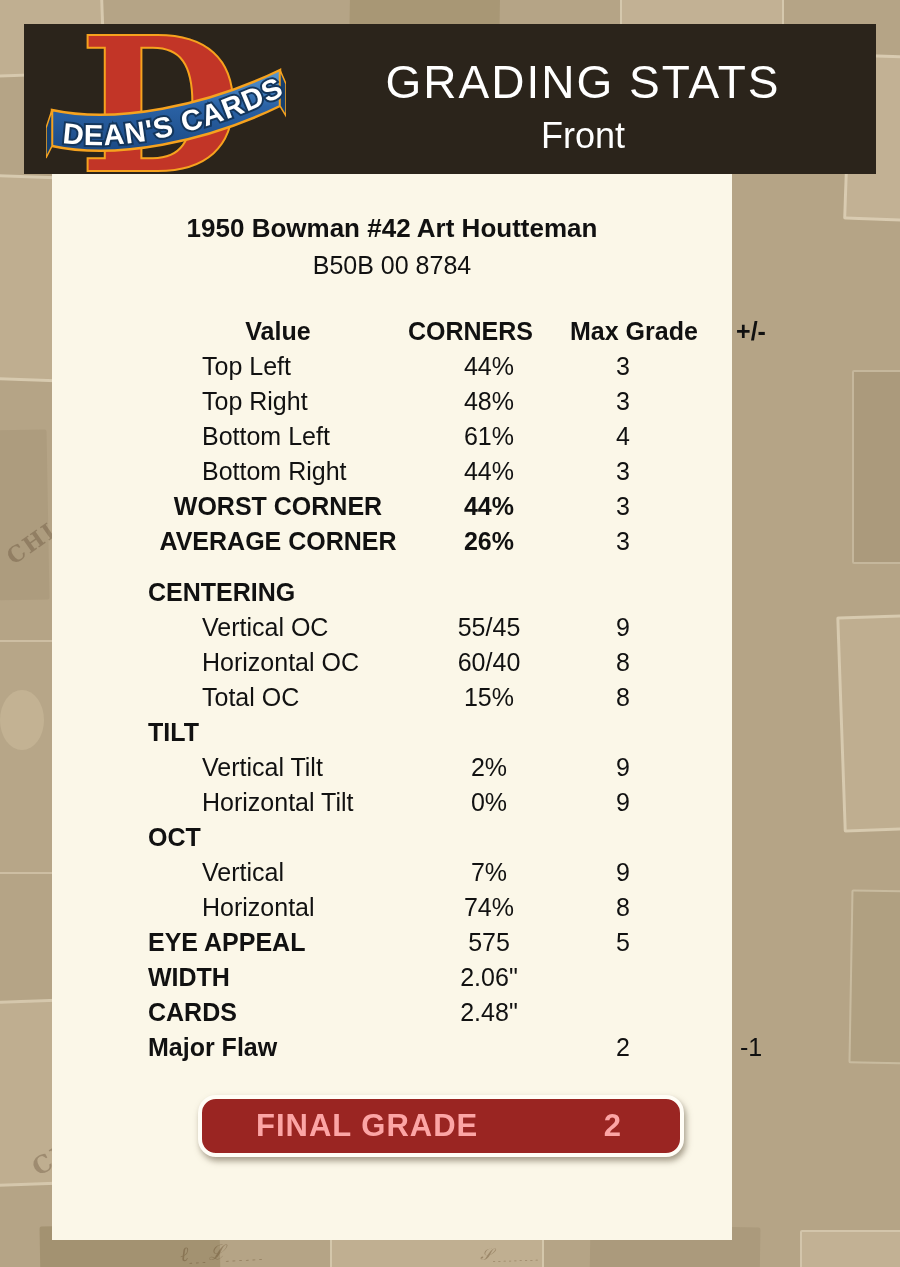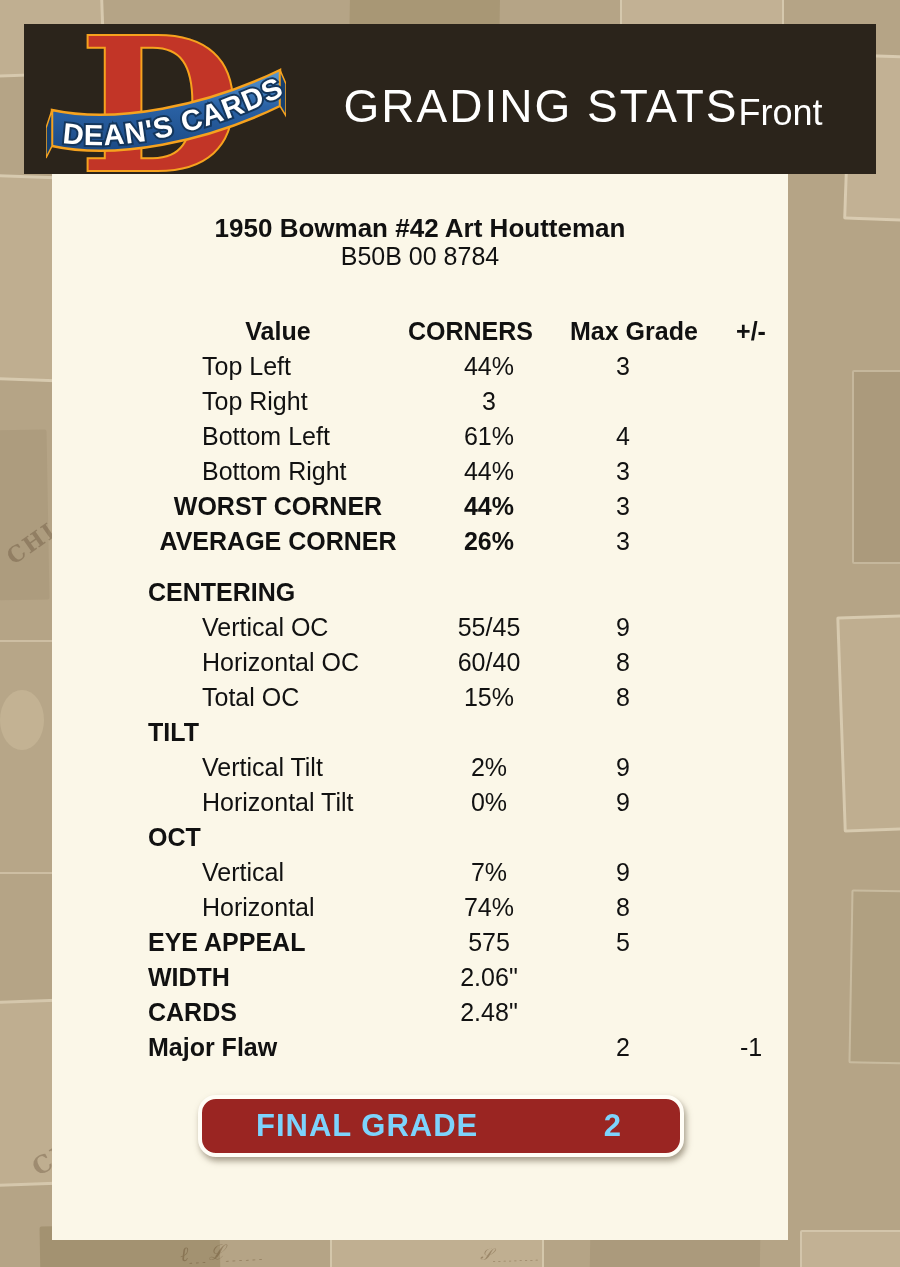--- a/index.html
+++ b/index.html
@@ -21,32 +21,32 @@
     color:rgba(90,64,32,.35);
   }
   
   .header-bar {
     position:absolute; left:24px; top:24px; width:852px; height:150px;
     background:#2b241b;
   }
   .logo-svg { position:absolute; left:22px; top:8px; width:240px; height:142px; }
   .header-titles {
     position:absolute; left:290px; right:24px; top:0; height:100%;
-    display:flex; align-items:center; justify-content:center;
+    display:flex; flex-direction:column; align-items:center; justify-content:center;
     padding-top:14px; box-sizing:border-box; color:#ffffff;
   }
   .header-title { font-size:46px; letter-spacing:2px; line-height:1; }
   .header-subtitle { font-size:36px; line-height:1; margin-top:13px; }
   
   .panel {
-    position:absolute; left:52px; top:174px; width:736px; height:1066px;
+    position:absolute; left:52px; top:174px; width:680px; height:1066px;
     background:#fbf7e8;
   }
   .card-title { text-align:center; margin-top:40px; font-size:26px; font-weight:bold; line-height:1.1; }
-  .card-serial { text-align:center; font-size:25px; line-height:1.1; }
+  .card-serial { text-align:center; font-size:25px; margin-top:9px; line-height:1.1; }
   
   .gtable { position:absolute; left:96px; top:140px; }
   .trow {
     display:grid; grid-template-columns:260px 162px 106px 150px;
     height:35px; align-items:center; font-size:25px;
   }
   .trow .c { white-space:nowrap; }
   .c.value, .c.max, .c.pm { text-align:center; }
   .thead .c { font-weight:bold; }
   .item .label { padding-left:54px; }
@@ -54,21 +54,21 @@
   .total .label, .total .value { font-weight:bold;text-align:center; }
   .bold-label .label { font-weight:bold; }
   .spacer { margin-top:16px; }
   
   .final-btn {
     position:absolute; left:146px; top:921px; width:478px; height:54px;
     background:#9a2522;
     border:4px solid #fffdf6; border-radius:18px;
     box-shadow:2px 4px 6px rgba(92,80,58,.55);
     display:flex; align-items:center;
-    color:#7dd3fc; font-weight:bold; font-size:31px; letter-spacing:1px;
+    color:#fca5a5; font-weight:bold; font-size:31px; letter-spacing:1px;
   }
   .final-btn .fg-label { margin-left:54px; }
   .final-btn .fg-value { margin-left:auto; margin-right:58px; }
 </style>
 </head>
 <body>
 
 <div class="collage">
   <div class="cg" style="left:-22px;top:-30px;width:120px;height:100px;background:#c0af91;border:3px solid rgba(238,228,204,.5);transform:rotate(-2deg)"></div>
   <div class="cg" style="left:350px;top:-42px;width:150px;height:78px;background:#a89775;transform:rotate(1deg)"></div>
@@ -129,20 +129,21 @@
     </div>
     <div>
         <div class="trow item">
     <div class="c label">Top Left</div>
     <div class="c value">44%</div>
     <div class="c max">3</div>
     <div class="c pm"></div>
   </div>
         <div class="trow item">
     <div class="c label">Top Right</div>
+    <div class="c value">48%</div>
     <div class="c max">3</div>
     <div class="c pm"></div>
   </div>
         <div class="trow item">
     <div class="c label">Bottom Left</div>
     <div class="c value">61%</div>
     <div class="c max">4</div>
     <div class="c pm"></div>
   </div>
         <div class="trow item">

